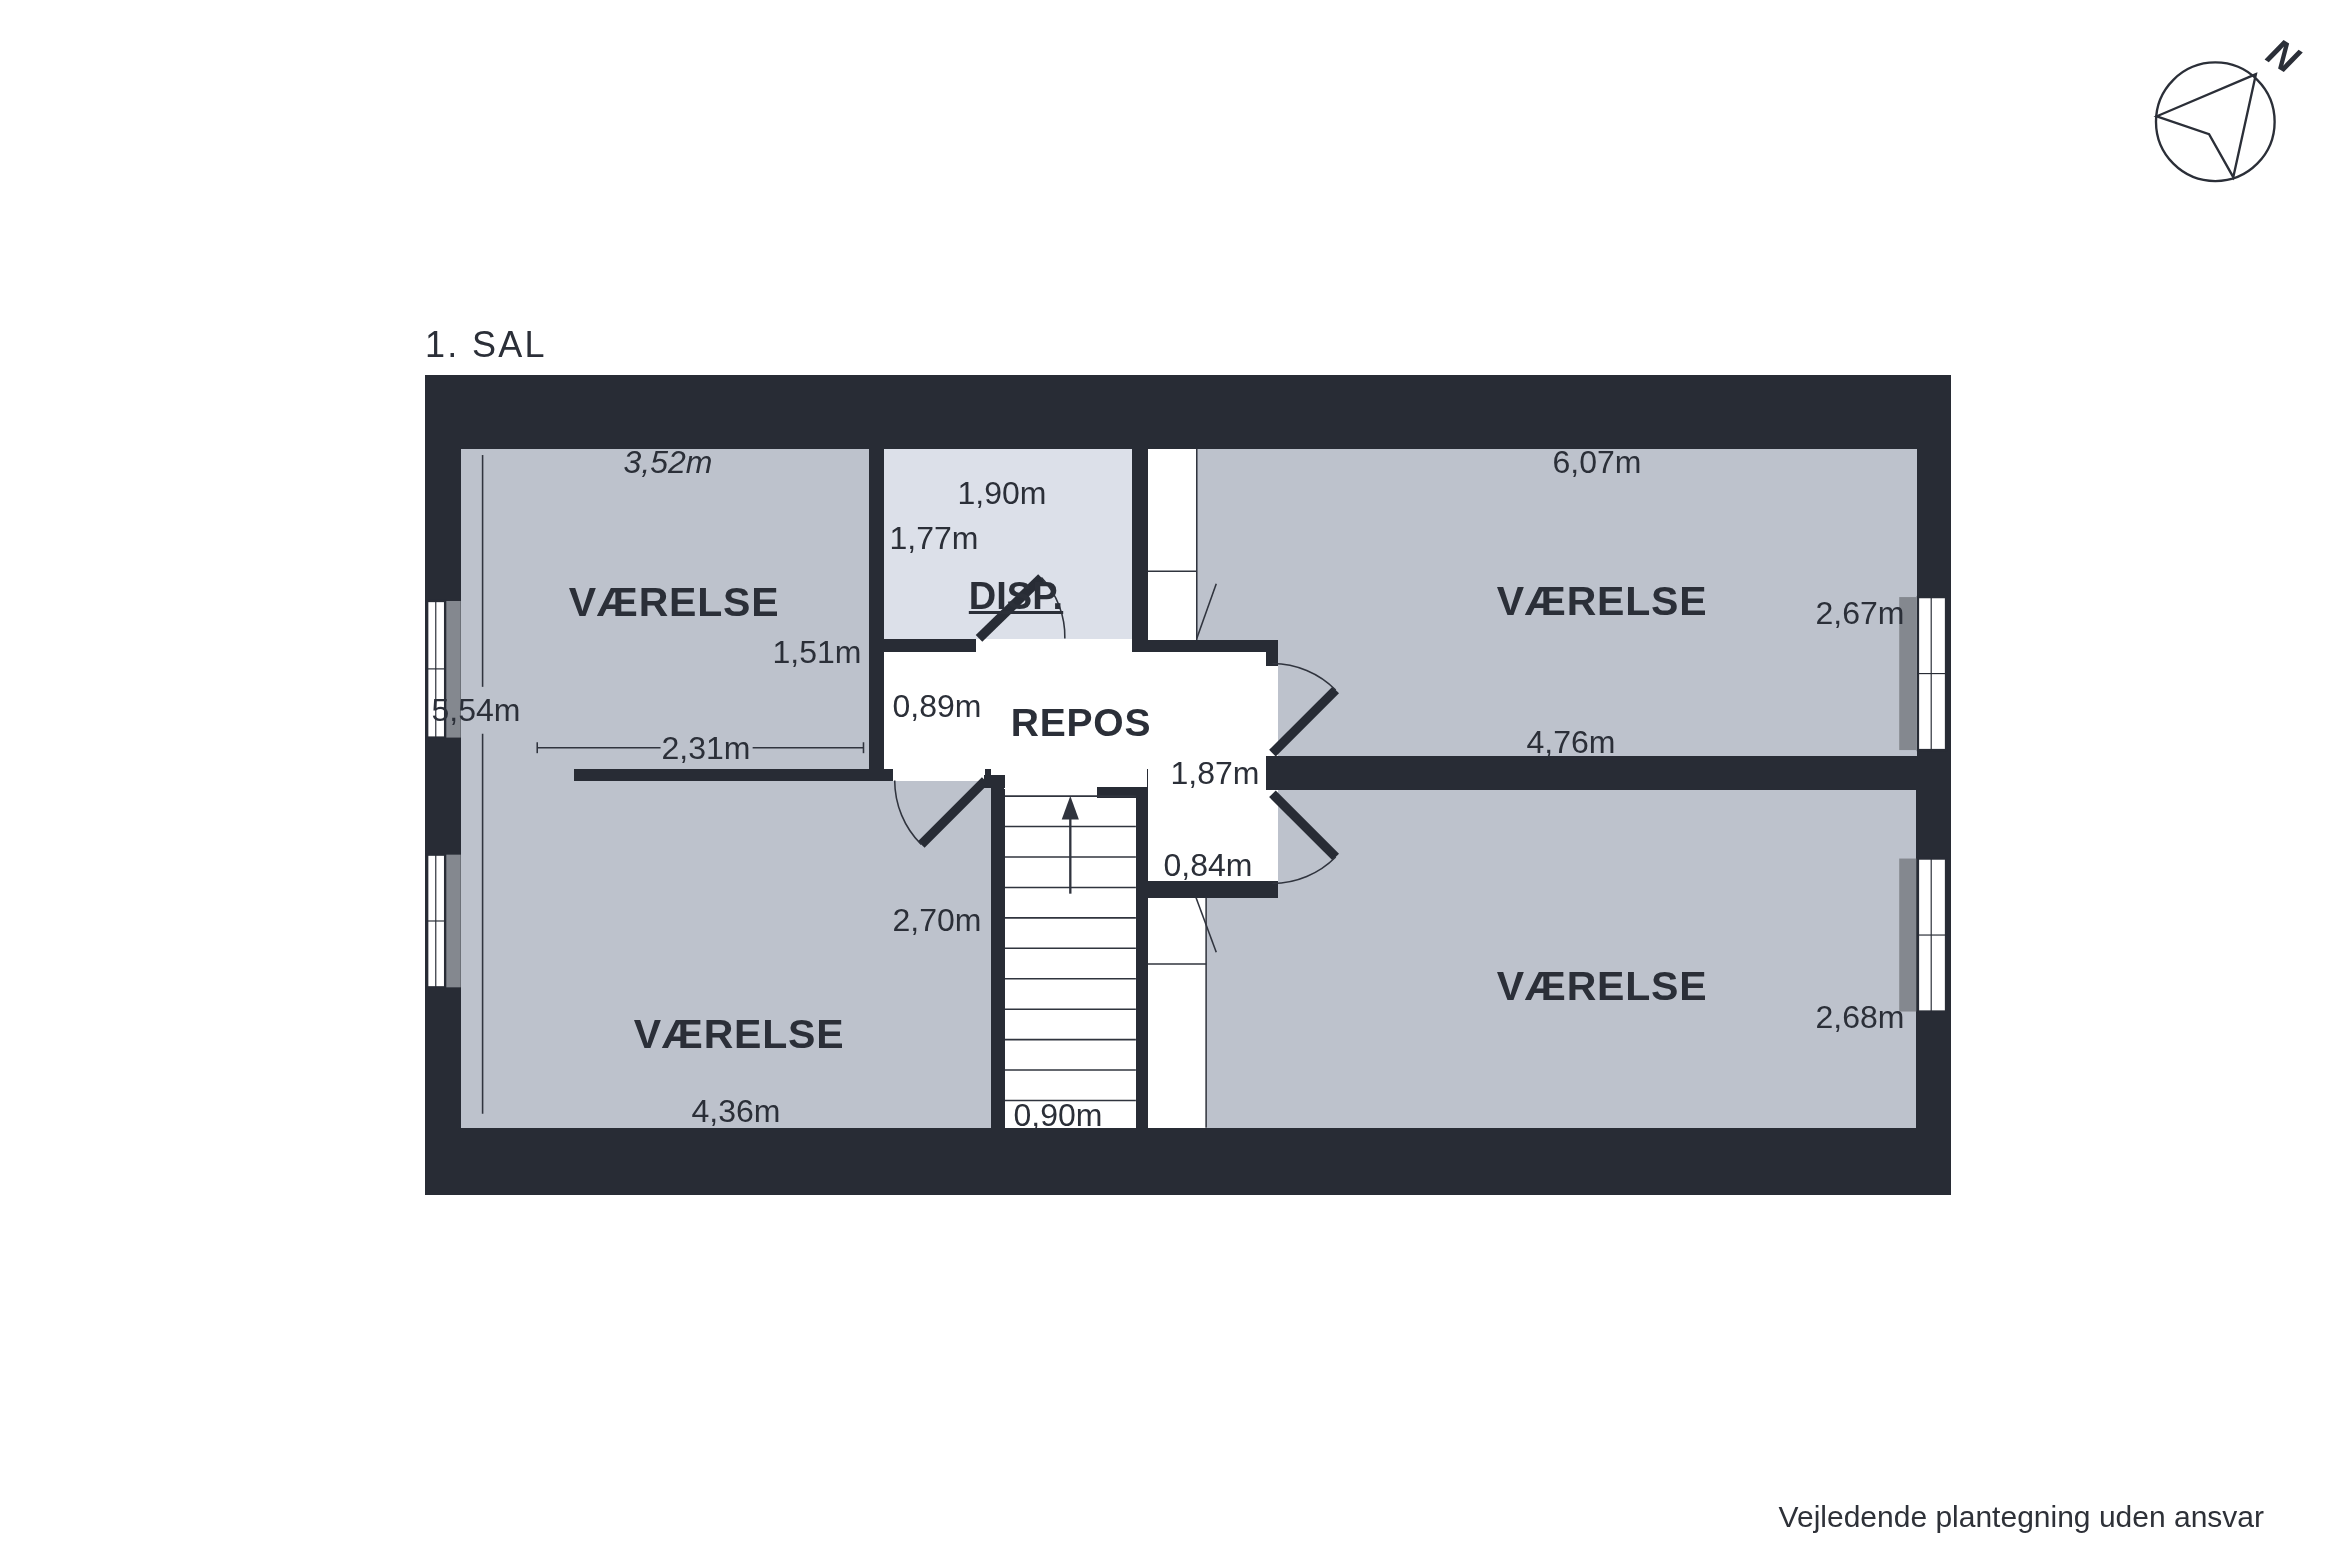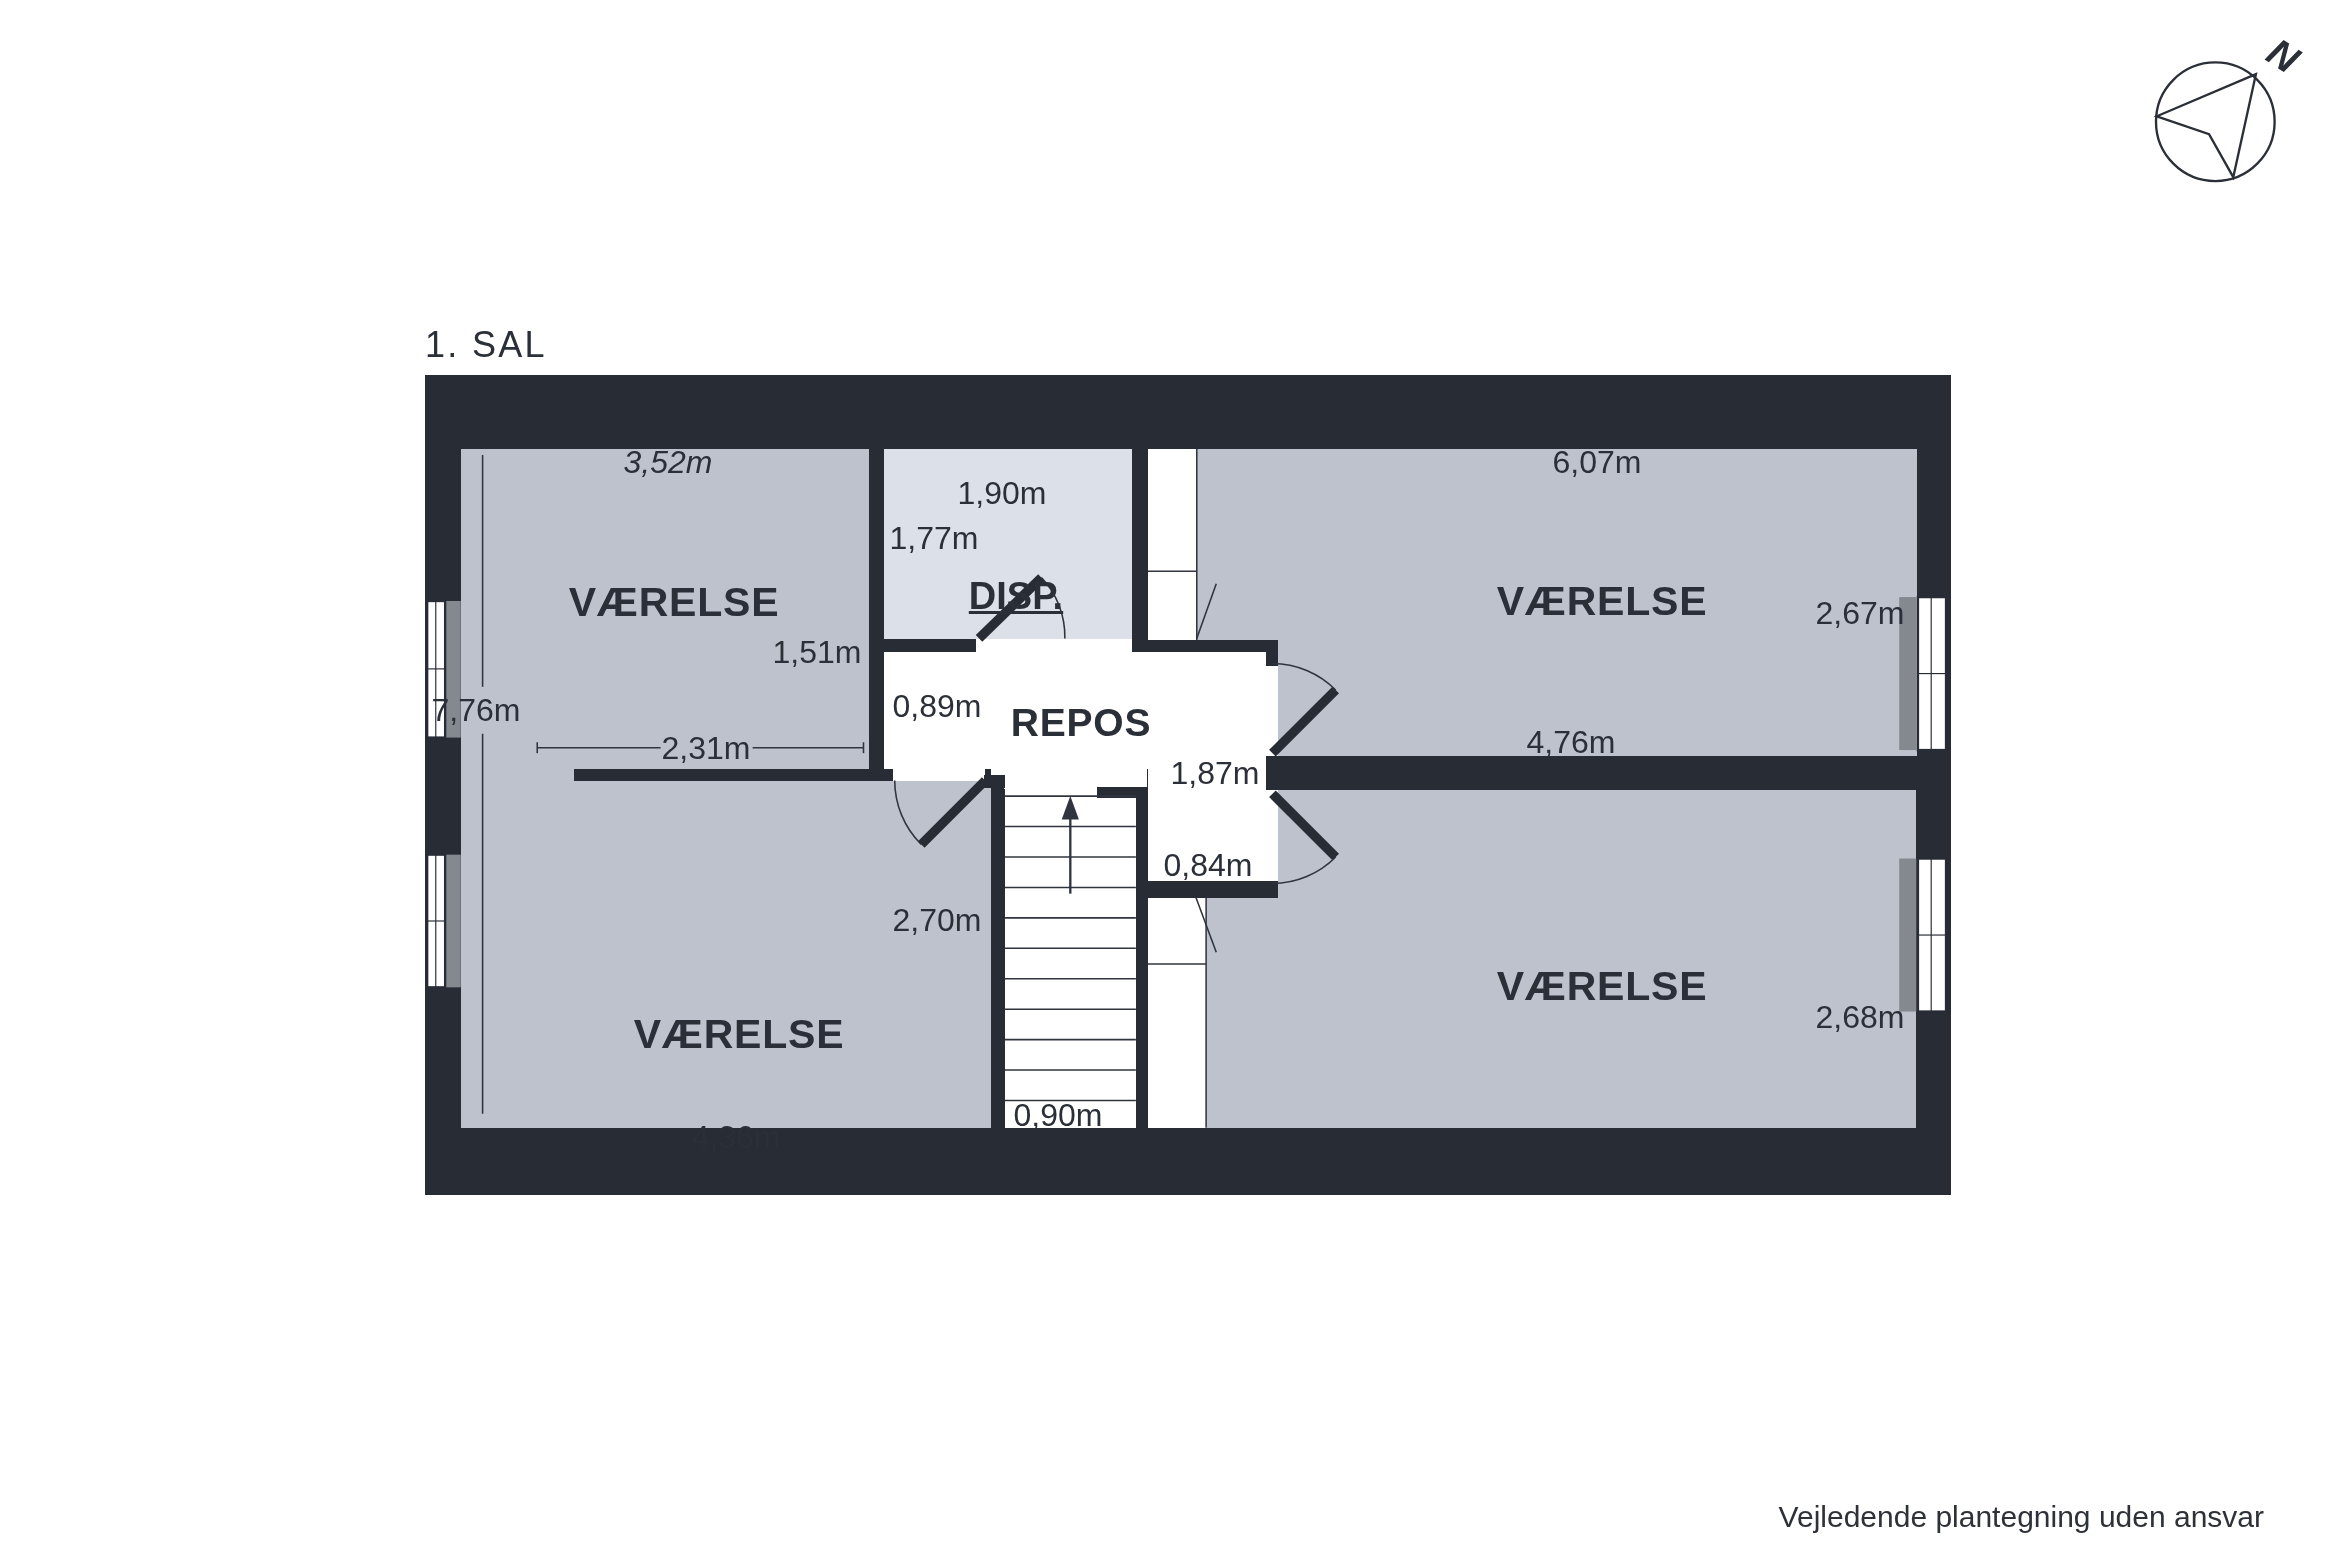--- a/index.html
+++ b/index.html
@@ -162,23 +162,23 @@
   <g fill="none" stroke="#2b2f38" stroke-width="3">
     <circle cx="2838" cy="156" r="76"></circle>
     <polygon points="2890,95 2763,149 2830,172 2861,227" stroke-linejoin="miter"></polygon>
   </g>
 </svg>
 
 <div class="lbl room-name" style="left:674px;top:602px;">VÆRELSE</div>
 <div class="lbl dim" style="left:668px;top:462px;font-style:italic;">3,52m</div>
 <div class="lbl dim" style="left:817px;top:652px;">1,51m</div>
 <div class="lbl dim" style="left:706px;top:748px;">2,31m</div>
-<div class="lbl dim" style="left:476px;top:710px;">7,76m</div>
+<div class="lbl dim" style="left:476px;top:710px;">5,54m</div>
 <div class="lbl room-name" style="left:739px;top:1034px;">VÆRELSE</div>
-<div class="lbl dim" style="left:736px;top:1111px;margin-top:26px;">4,36m</div>
+<div class="lbl dim" style="left:736px;top:1111px;">4,36m</div>
 <div class="lbl dim" style="left:937px;top:920px;">2,70m</div>
 <div class="lbl dim" style="left:1002px;top:493px;">1,90m</div>
 <div class="lbl dim" style="left:934px;top:538px;">1,77m</div>
 <div class="lbl disp-name" style="left:1016px;top:596px;text-decoration:underline;">DISP.</div>
 <div class="lbl dim" style="left:937px;top:706px;">0,89m</div>
 <div class="lbl repos-name" style="left:1081px;top:722px;">REPOS</div>
 <div class="lbl dim" style="left:1215px;top:773px;">1,87m</div>
 <div class="lbl dim" style="left:1208px;top:865px;">0,84m</div>
 <div class="lbl dim" style="left:1058px;top:1115px;">0,90m</div>
 <div class="lbl room-name" style="left:1602px;top:601px;">VÆRELSE</div>

